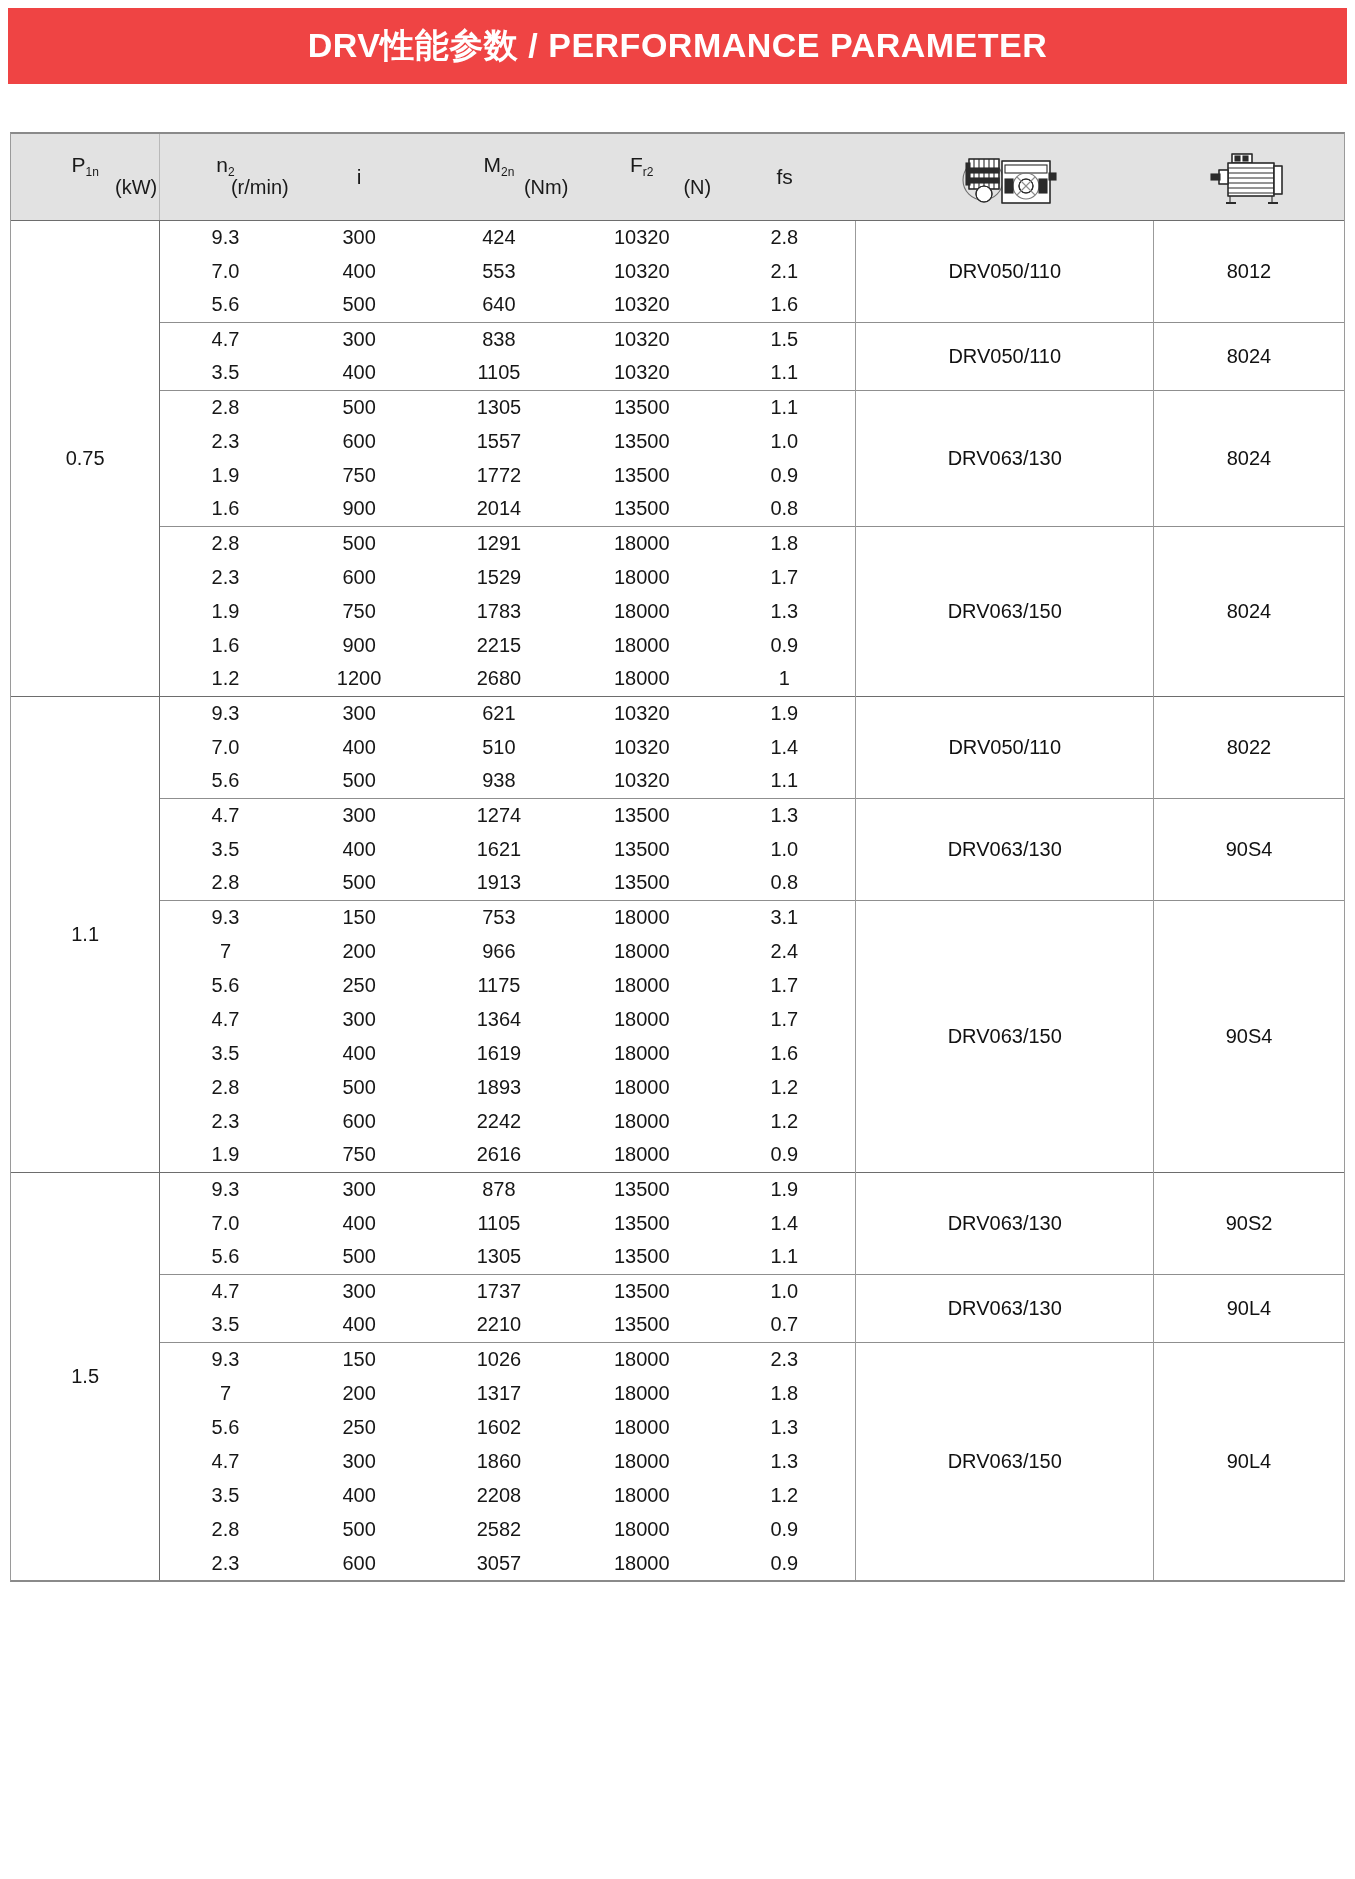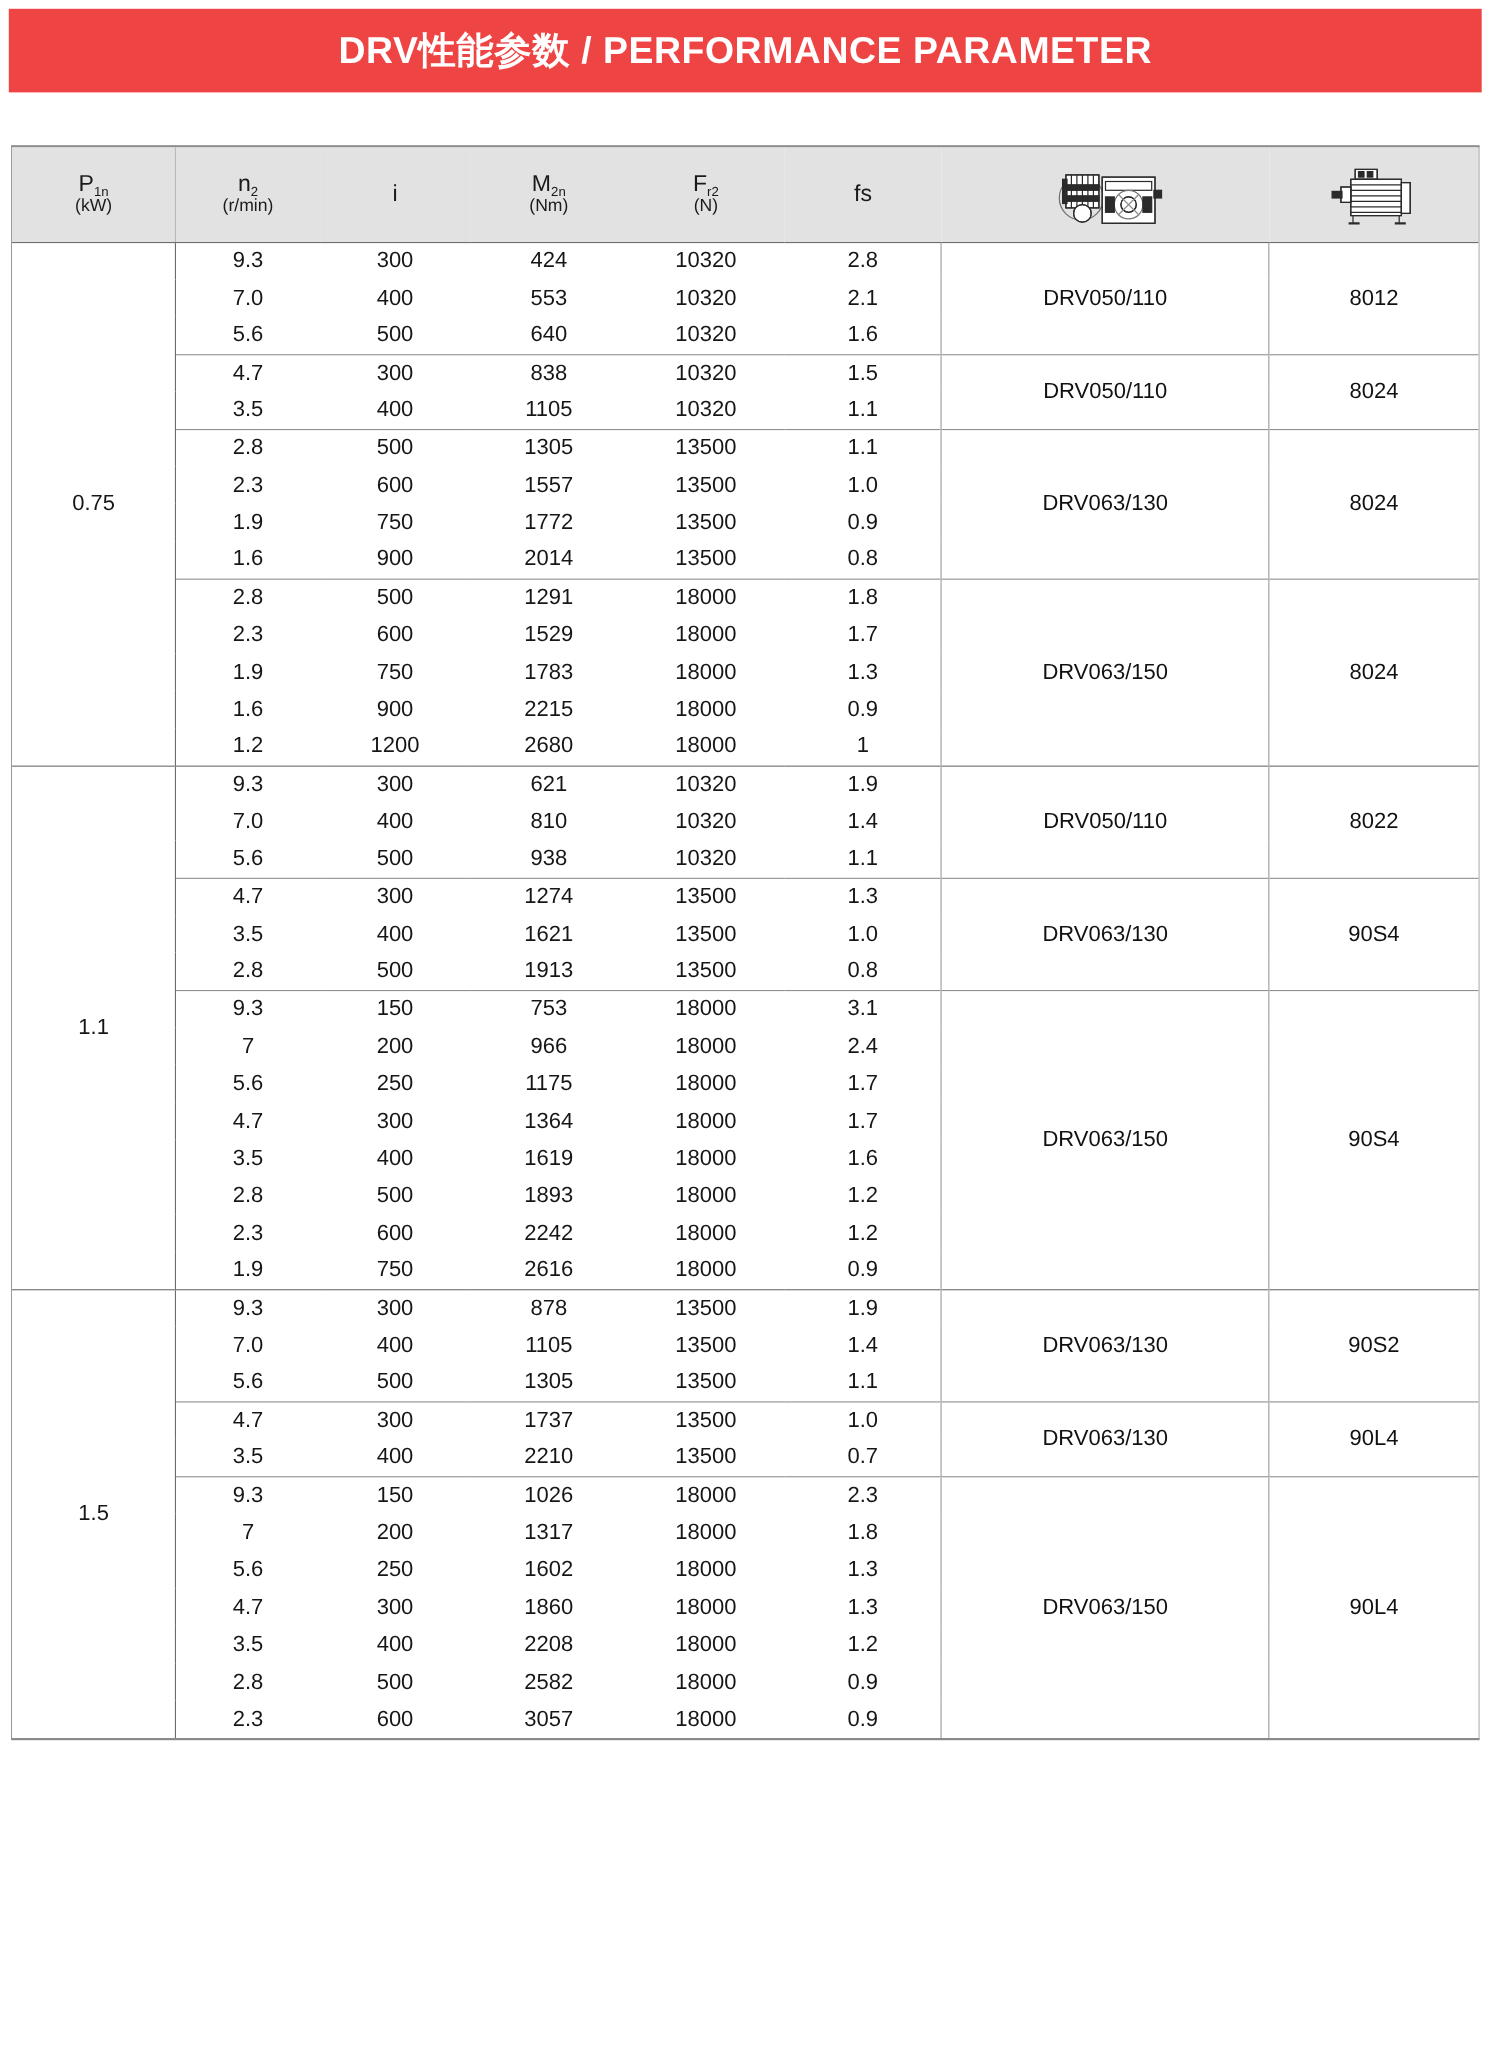--- a/index.html
+++ b/index.html
@@ -66,24 +66,24 @@
     line-height: 1.05;
     text-align: center;
   }
   .hdr-sym sub {
     font-size: 12px;
     vertical-align: baseline;
     position: relative;
     top: 4px;
   }
   .hdr-unit {
-    font-size: 16px;
+    font-size: 20px;
     color: #1a1a1a;
     line-height: 1.15;
-    text-align: center;
+    text-align: right;
   }
   .hdr-plain {
     font-size: 21px;
     color: #1a1a1a;
     text-align: center;
   }
   .icon-cell { text-align: center; line-height: 0; }
 
   tbody td {
     font-size: 20px;
@@ -340,21 +340,21 @@
           <td class="num">300</td>
           <td class="num">621</td>
           <td class="num">10320</td>
           <td class="num">1.9</td>
           <td class="modcol" rowspan="3">DRV050/110</td>
           <td class="motcol" rowspan="3">8022</td>
         </tr>
         <tr>
           <td class="num">7.0</td>
           <td class="num">400</td>
-          <td class="num">810</td>
+          <td class="num">510</td>
           <td class="num">10320</td>
           <td class="num">1.4</td>
         </tr>
         <tr>
           <td class="num">5.6</td>
           <td class="num">500</td>
           <td class="num">938</td>
           <td class="num">10320</td>
           <td class="num">1.1</td>
         </tr>

